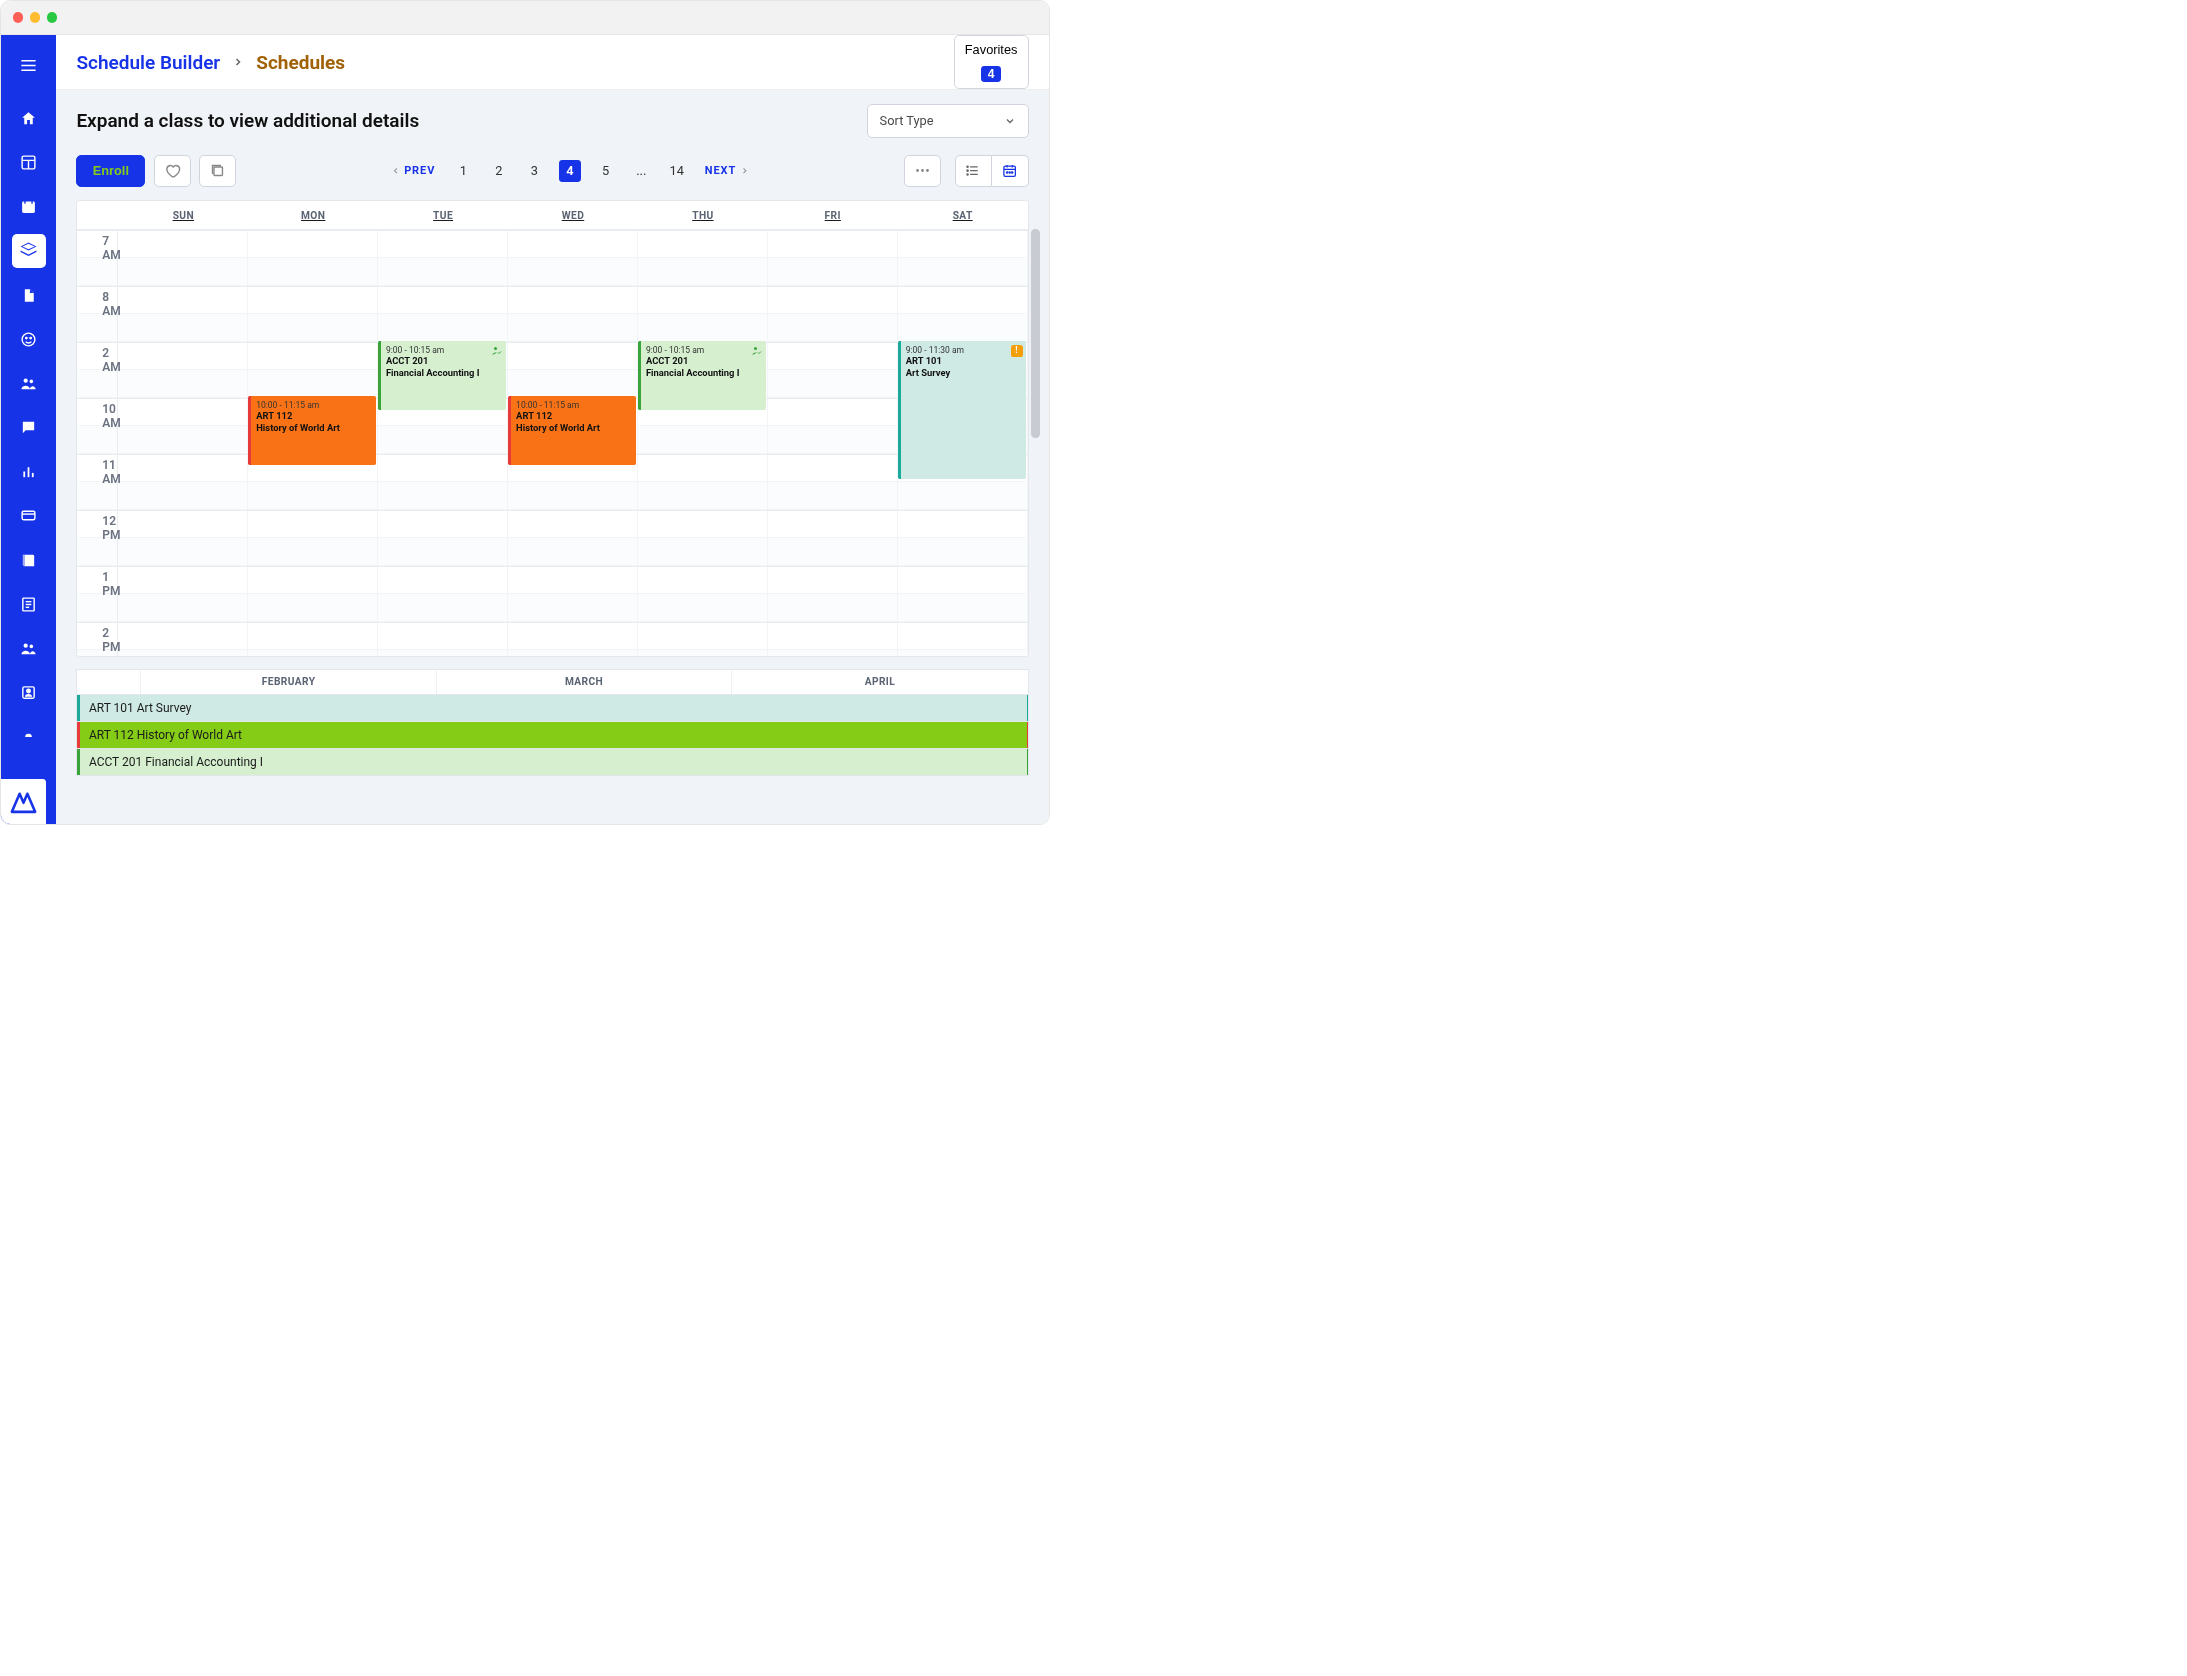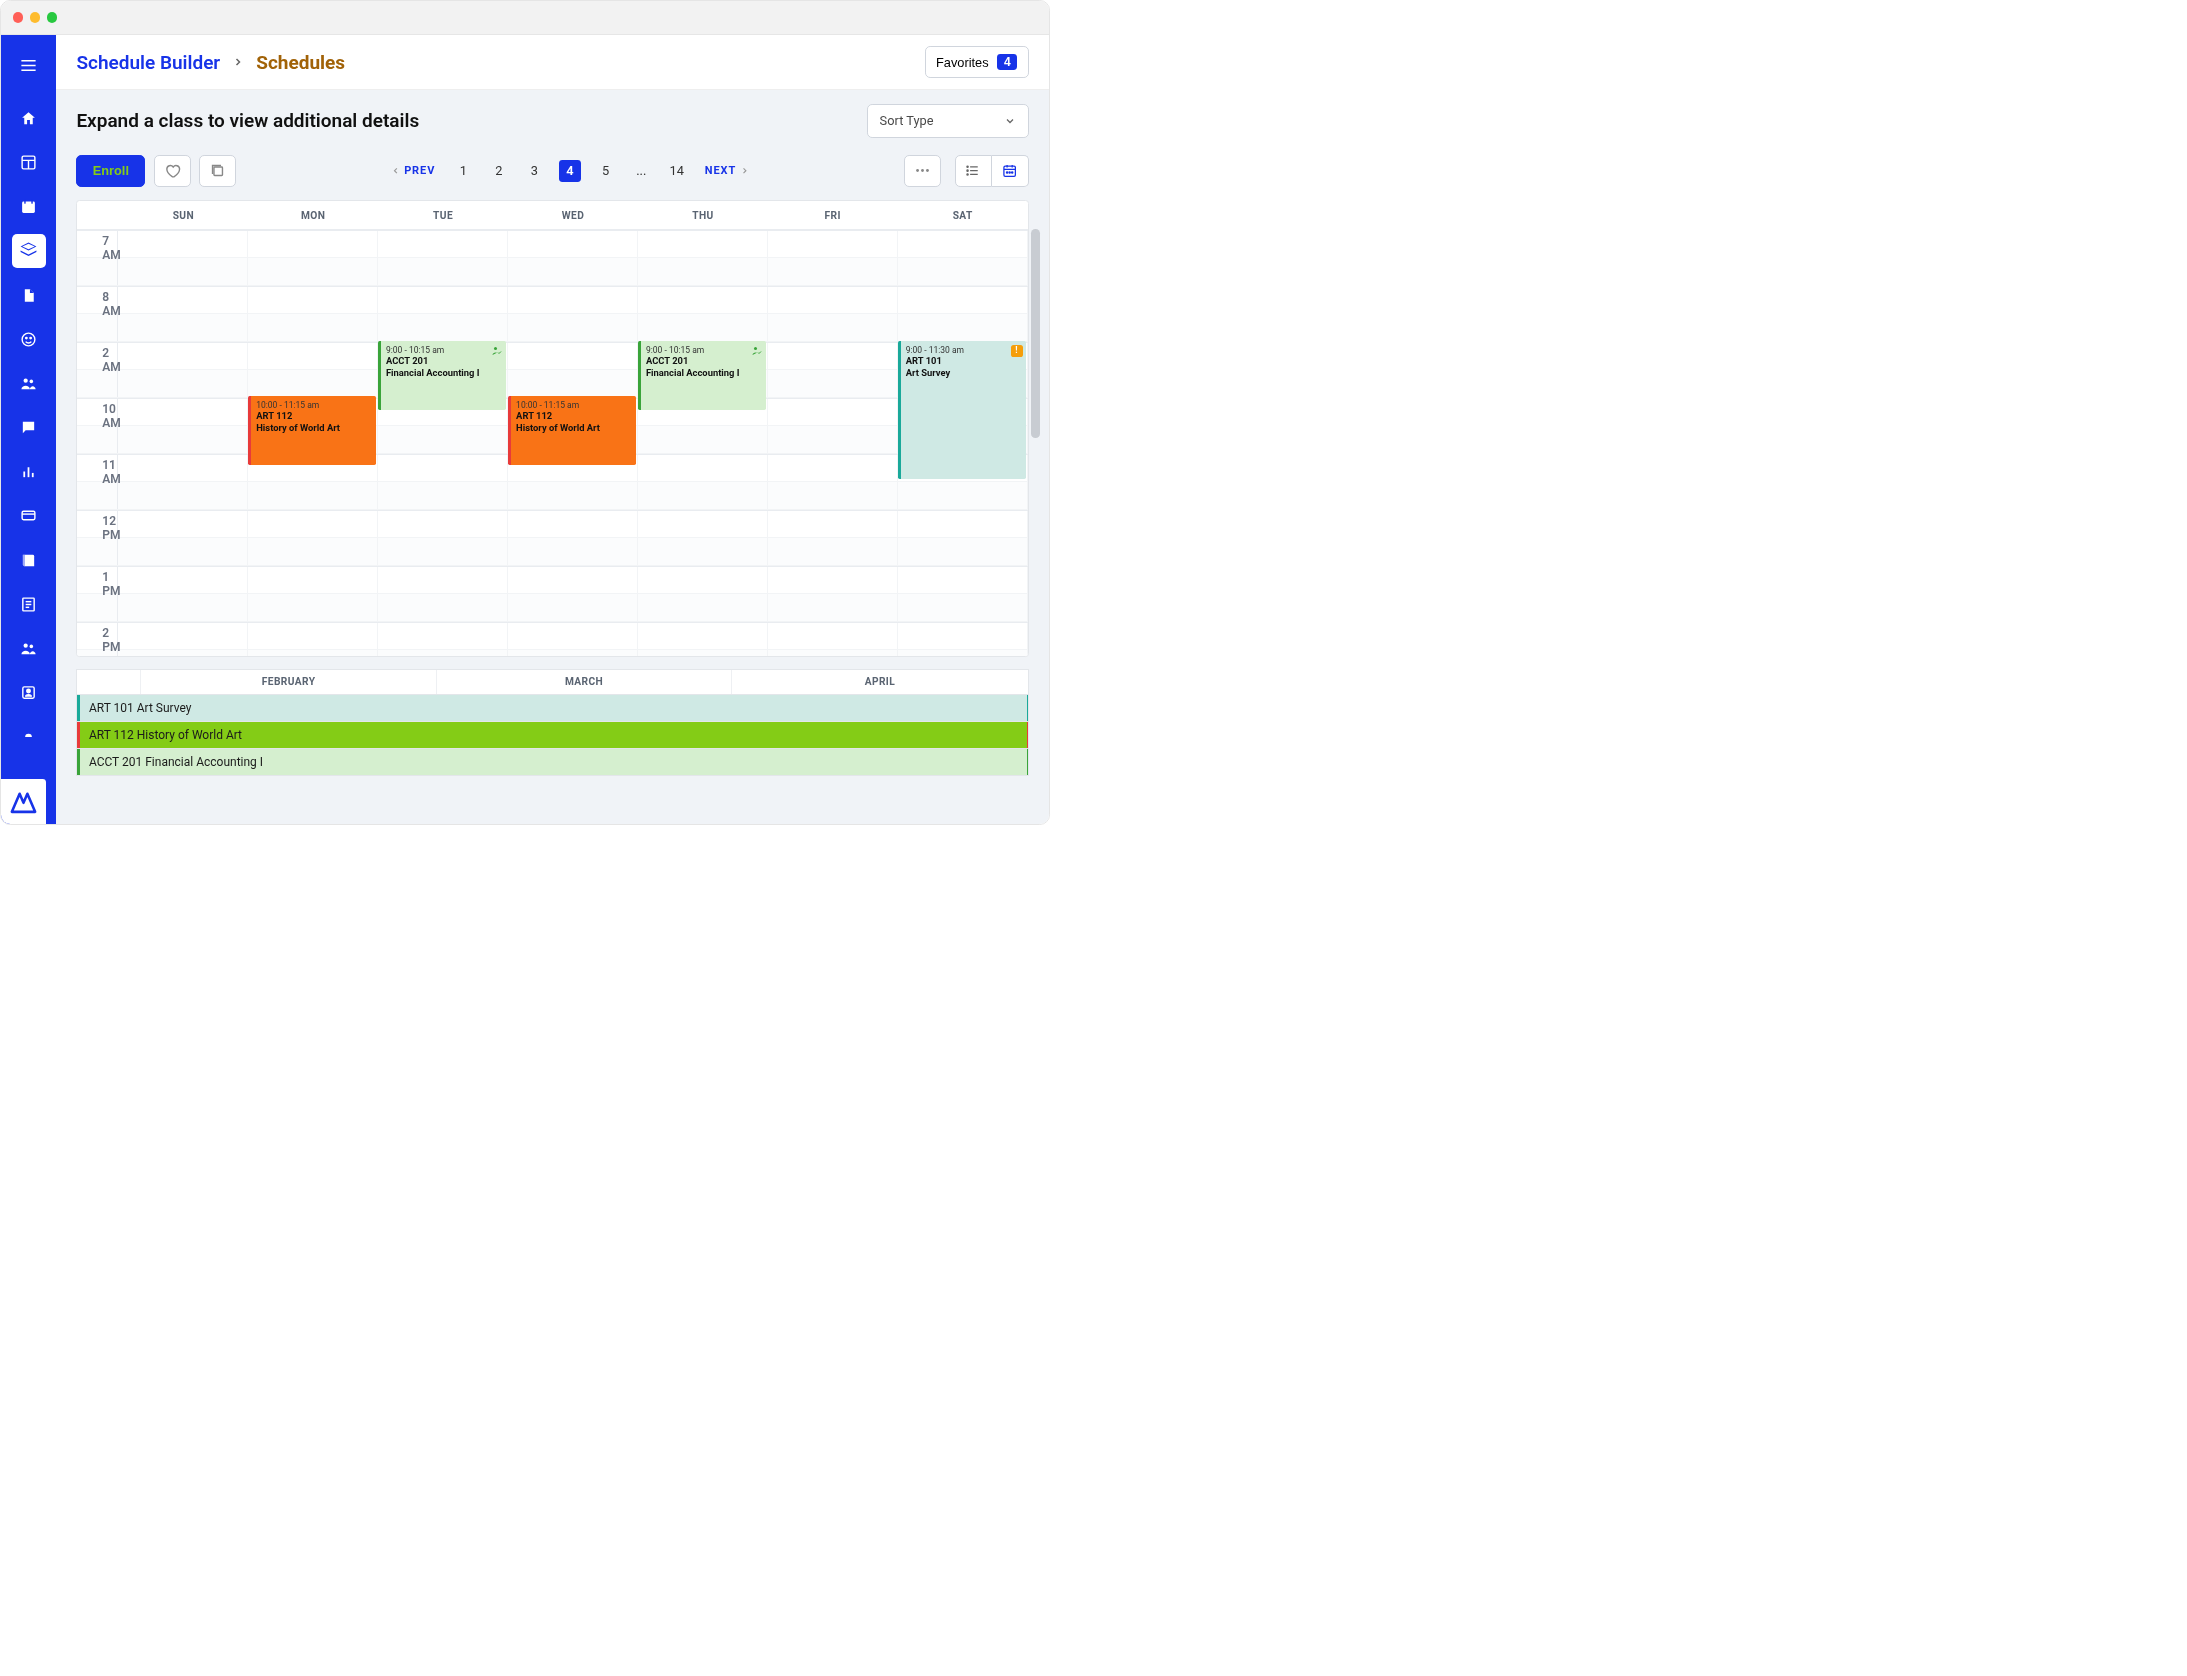--- a/index.html
+++ b/index.html
@@ -14,21 +14,21 @@
 .rail-btn { width: 34px; height: 34px; display: flex; align-items: center; justify-content: center; margin: 5.1px 0; border-radius: 5.1px; color: #fff; cursor: pointer; }
 .rail-btn.active { background: #fff; color: #1733e8; }
 .rail-bottom { position: absolute; bottom: 0; width: 55px; }
 .brand { width: 45px; height: 45px; background: #fff; border-top-right-radius: 3.4px; display: flex; align-items: center; justify-content: center; }
 
 .main { flex: 1; display: flex; flex-direction: column; background: #f0f3f7; overflow: hidden; }
 .topbar { background: #fff; height: 55px; display: flex; align-items: center; padding: 0 20.4px; border-bottom: 0.9px solid #eee; }
 .crumb-link { color: #1733e8; font-size: 19px; font-weight: 600; cursor: pointer; }
 .crumb-sep { margin: 0 12px; color: #666; }
 .crumb-current { font-size: 19px; font-weight: 700; color: #a16207; }
-.fav-btn { margin-left: auto; border: 0.9px solid #d0d5dd; background:#fff; border-radius: 5.1px; padding: 6.8px 10.2px; display: flex; align-items: center; gap: 8.5px; cursor: pointer; font-size: 12.8px; }
+.fav-btn { margin-left: auto; border: 0.9px solid #d0d5dd; background:#fff; border-radius: 5.1px; padding: 6.8px 10.2px; display: flex; align-items: center; gap: 8.5px; cursor: pointer; font-size: 12.8px; flex-direction: column; }
 .fav-badge { background: #1733e8; color: #fff; border-radius: 3.4px; padding: 0.9px 6.8px; font-weight: 600; font-size: 12px; }
 
 .subhead { display: flex; align-items: center; padding: 13.6px 20.4px; }
 .subhead h2 { font-size: 19px; font-weight: 600; color: #111; }
 .sort-select { margin-left: auto; border: 0.9px solid #d0d5dd; background:#fff; border-radius: 5.1px; padding: 8.5px 12px; width: 162px; display: flex; align-items: center; justify-content: space-between; color: #4a4a4a; cursor: pointer; font-size: 12.8px; }
 
 .toolbar { display: flex; align-items: center; padding: 3.4px 20.4px 13.6px; gap: 8.5px; }
 .btn { border: 0.9px solid #d0d5dd; background: #fff; border-radius: 5.1px; height: 32px; padding: 0 12px; display: flex; align-items: center; justify-content: center; cursor: pointer; color: #555; font-size: 12.8px; }
 .btn-primary { background: #1733e8; border-color: #1733e8; color: #84cc16; font-weight: 600; padding: 0 15.3px; }
 .btn-icon { width: 37px; padding: 0; }
@@ -292,21 +292,21 @@
                 <line x1="8" y1="3" x2="8" y2="7"></line>
                 <line x1="16" y1="3" x2="16" y2="7"></line>
                 <circle cx="8" cy="15" r="1" fill="#1733e8"></circle>
                 <circle cx="12" cy="15" r="1" fill="#1733e8"></circle>
                 <circle cx="16" cy="15" r="1" fill="#1733e8"></circle>
               </svg>
             </div>
         </div>
       </div>
 
-      <div style="position:relative; margin:0 20.4px;">
+      <div style="position:relative; margin:0 20.4px;text-decoration:underline;">
         <div class="cal-wrap" style="margin:0">
           <div class="cal-head" id="cal-head">
               <div></div>
               <div>SUN</div>
               <div>MON</div>
               <div>TUE</div>
               <div>WED</div>
               <div>THU</div>
               <div>FRI</div>
               <div>SAT</div>

